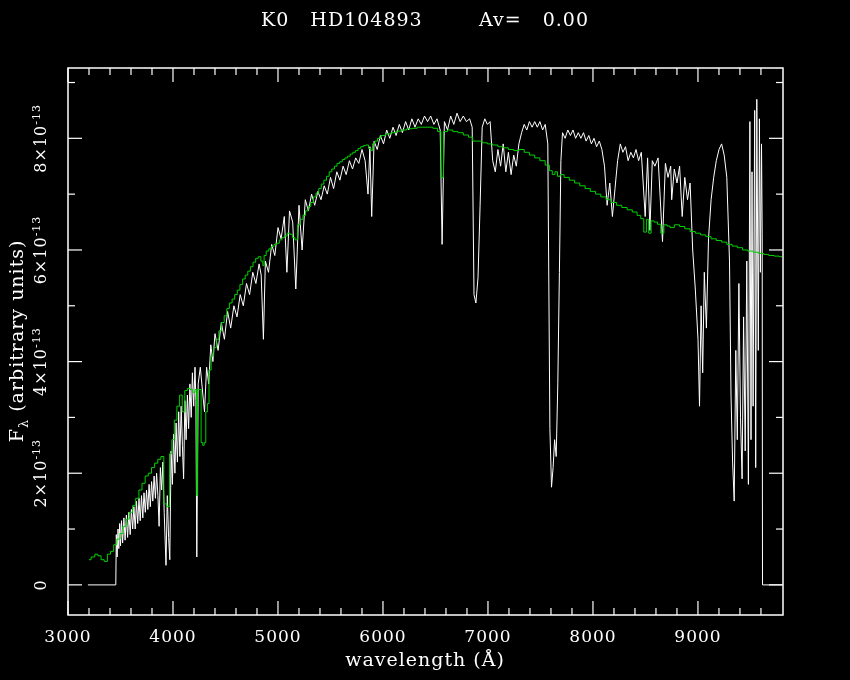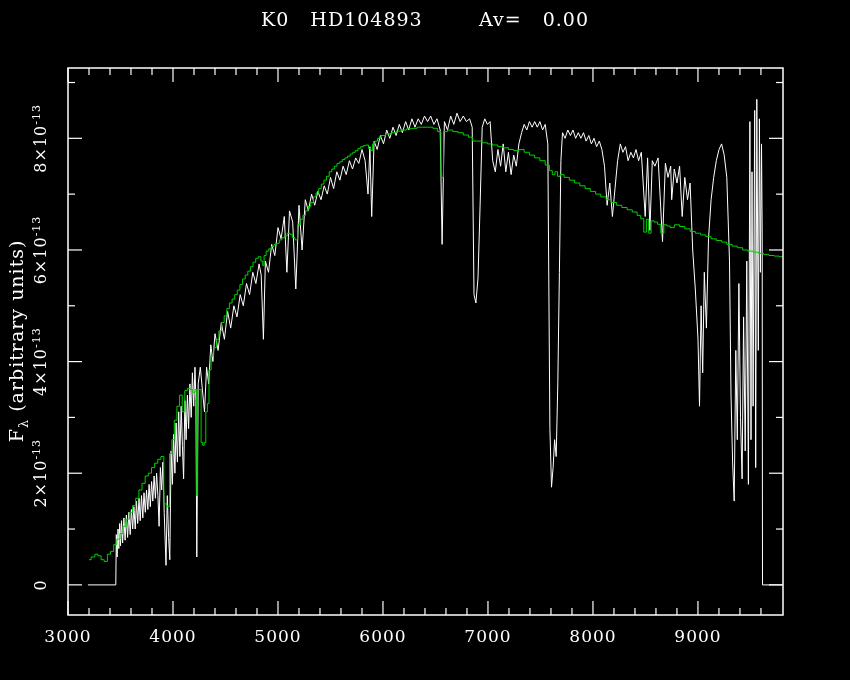--- a/index.html
+++ b/index.html
@@ -124,14 +124,15 @@
       <g>
         <text x="46" y="584.8591836734694" text-anchor="middle" font-size="16" letter-spacing="1" transform="rotate(-90 46 584.8591836734694)"><tspan>0</tspan></text>
         <text x="46" y="473.2265306122449" text-anchor="middle" font-size="16" letter-spacing="1" transform="rotate(-90 46 473.2265306122449)"><tspan>2×10</tspan><tspan dy="-6" font-size="11">-13</tspan></text>
         <text x="46" y="361.59387755102046" text-anchor="middle" font-size="16" letter-spacing="1" transform="rotate(-90 46 361.59387755102046)"><tspan>4×10</tspan><tspan dy="-6" font-size="11">-13</tspan></text>
         <text x="46" y="249.96122448979594" text-anchor="middle" font-size="16" letter-spacing="1" transform="rotate(-90 46 249.96122448979594)"><tspan>6×10</tspan><tspan dy="-6" font-size="11">-13</tspan></text>
         <text x="46" y="138.32857142857154" text-anchor="middle" font-size="16" letter-spacing="1" transform="rotate(-90 46 138.32857142857154)"><tspan>8×10</tspan><tspan dy="-6" font-size="11">-13</tspan></text>
       </g>
       <path d="M87.9,584.9L115.8,584.9L116.3,534.6L117.1,557.0L118.0,529.0L118.8,548.6L119.7,523.5L120.5,545.8L121.5,520.7L122.6,543.0L123.9,517.9L125.1,540.2L126.4,515.1L127.6,537.4L128.9,512.3L130.2,534.6L131.4,509.5L132.7,529.0L133.9,506.7L135.2,529.0L136.5,501.1L137.7,523.5L139.0,498.3L140.2,520.7L141.5,495.6L142.8,517.9L144.0,492.8L145.3,512.3L146.5,490.0L147.8,509.5L149.1,484.4L150.3,506.7L151.6,481.6L152.8,501.1L154.1,476.0L155.4,498.3L156.6,473.2L157.9,495.6L159.1,526.3L160.4,467.6L161.7,490.0L162.9,462.1L164.2,512.3L166.0,565.3L167.3,495.6L168.6,537.4L169.8,559.7L171.1,450.9L172.4,484.4L173.6,434.2L174.9,473.2L176.1,423.0L177.4,462.1L178.7,411.8L179.9,456.5L181.2,406.2L182.4,445.3L183.6,478.8L184.9,400.7L186.1,439.7L187.4,395.1L188.6,428.6L189.9,383.9L191.2,417.4L192.4,372.8L193.7,406.2L195.0,367.2L195.9,400.7L196.8,557.0L198.2,383.9L200.3,367.2L202.9,395.1L204.5,411.8L206.6,367.2L208.7,383.9L210.8,344.8L212.9,361.6L215.0,333.7L218.1,350.4L221.3,322.5L224.4,339.3L227.6,311.4L230.7,328.1L233.9,305.8L237.0,316.9L240.2,294.6L243.3,305.8L246.5,283.5L249.6,294.6L252.8,272.3L255.9,283.5L259.1,263.9L261.2,275.1L263.4,339.3L265.4,261.1L268.5,272.3L271.7,244.4L274.8,255.5L278.0,227.6L281.1,238.8L284.3,216.5L286.9,272.3L289.5,210.9L292.7,222.1L295.8,289.0L299.0,205.3L302.1,250.0L305.3,199.7L308.4,210.9L311.6,194.1L314.7,205.3L317.9,191.4L321.0,199.7L324.2,185.8L327.3,194.1L330.5,177.4L333.6,188.6L336.8,171.8L339.9,180.2L343.1,166.2L346.2,174.6L349.4,160.7L352.5,169.0L355.7,157.9L358.8,163.4L362.0,149.5L365.1,160.7L368.0,194.1L369.9,146.7L371.7,216.5L374.1,141.1L377.2,149.5L380.4,135.5L383.5,143.9L386.7,130.0L389.8,138.3L393.0,127.2L396.1,135.5L399.3,124.4L402.4,132.7L405.6,121.6L408.7,130.0L411.9,118.8L415.0,127.2L418.2,118.8L421.3,124.4L424.5,116.0L427.6,121.6L430.7,116.0L433.9,124.4L437.0,118.8L440.2,130.0L442.1,244.4L444.4,121.6L447.5,130.0L450.7,116.0L453.8,124.4L457.0,113.2L460.1,121.6L463.3,116.0L466.4,121.6L469.6,118.8L472.2,127.2L474.0,294.6L475.9,303.0L478.0,277.9L480.1,205.3L482.2,127.2L484.8,118.8L487.4,124.4L490.1,121.6L492.7,160.7L495.3,171.8L497.9,149.5L500.6,166.2L503.2,143.9L505.8,171.8L508.4,152.3L511.1,174.6L513.7,155.1L516.3,166.2L518.9,143.9L521.6,132.7L524.2,124.4L526.8,130.0L529.4,121.6L532.1,127.2L534.7,121.6L537.3,127.2L539.9,121.6L542.6,130.0L545.2,124.4L547.8,143.9L549.9,428.6L551.5,487.2L553.1,467.6L554.6,439.7L556.2,456.5L557.8,383.9L559.4,272.3L560.9,160.7L562.5,132.7L565.1,138.3L567.8,130.0L570.4,135.5L573.0,130.0L575.6,138.3L578.3,132.7L580.9,138.3L583.5,132.7L586.1,141.1L588.8,135.5L591.4,143.9L594.0,138.3L596.6,146.7L599.3,141.1L601.9,149.5L604.5,166.2L607.1,205.3L609.8,183.0L612.4,216.5L615.0,188.6L617.6,160.7L620.3,143.9L622.9,152.3L625.5,146.7L628.1,160.7L630.8,152.3L633.4,157.9L636.0,149.5L638.6,160.7L641.3,152.3L645.2,216.5L647.6,157.9L649.9,230.4L652.3,160.7L654.9,166.2L658.1,157.9L662.5,241.6L665.4,163.4L668.0,177.4L670.7,166.2L671.7,199.7L674.3,169.0L677.0,183.0L679.6,166.2L682.2,216.5L684.8,177.4L687.5,199.7L690.1,183.0L692.7,250.0L695.3,289.0L698.0,339.3L699.5,406.2L701.1,305.8L702.7,372.8L704.3,272.3L706.4,328.1L708.5,238.8L711.1,199.7L713.7,177.4L716.3,160.7L719.0,149.5L721.6,143.9L724.2,155.1L726.8,177.4L729.5,261.1L731.0,395.1L732.6,462.1L734.2,501.1L735.8,350.4L737.3,439.7L738.9,283.5L740.5,417.4L742.1,478.8L743.6,316.9L745.2,450.9L746.8,261.1L748.4,484.4L749.9,121.6L751.0,439.7L752.0,171.8L753.1,406.2L754.7,110.4L755.7,467.6L756.8,99.3L758.3,350.4L759.4,118.8L760.4,272.3L761.5,143.9L762.2,233.2L762.5,584.9L782.0,584.9" fill="none" stroke="#ffffff" stroke-width="1"></path>
       <path d="M89.0,559.7H91.1V557.0H94.8V554.2H97.9V555.8H101.1V559.7H104.2V561.4H107.4V554.2H110.5V551.4H113.7V544.7H116.8V539.1H120.0V533.5H123.1V526.3H126.3V519.0H129.4V512.3H132.6V505.6H135.7V498.3H138.9V490.0H142.0V483.3H145.2V476.0H148.3V473.2H151.5V467.6H154.6V463.2H157.8V459.3H160.9V456.5H163.8V503.9H166.7V506.7H169.6V453.7H171.9V439.7H174.3V420.2H176.9V406.2H179.6V395.1H182.2V411.8H184.8V390.6H187.4V388.4H190.1V389.5H192.7V392.3H195.1V389.5H196.7V495.6H197.6V389.5H199.1V389.5H201.1V442.5H202.7V445.3H204.2V442.5H205.8V411.8H207.4V403.5H209.0V370.0H211.1V356.0H213.7V347.6H216.3V339.3H218.9V330.9H221.6V322.5H224.2V315.8H226.8V308.6H229.4V303.0H232.1V299.1H234.7V294.6H237.3V290.1H239.9V284.6H242.6V279.0H245.2V275.1H247.8V271.2H250.4V266.7H253.0V262.2H255.7V258.3H258.3V256.7H260.9V261.1H262.8V265.6H264.1V255.5H266.2V251.1H268.8V248.8H271.4V246.6H274.0V244.4H276.7V243.3H279.3V239.9H281.9V237.7H284.5V236.0H287.2V233.2H289.8V234.3H292.4V237.7H295.0V239.9H297.7V224.8H300.3V219.3H302.9V215.4H305.5V210.9H308.2V206.4H310.8V202.5H313.4V196.9H316.0V193.0H318.7V188.6H321.3V184.1H323.9V180.2H326.5V176.3H329.2V171.8H331.8V169.0H334.4V166.2H337.0V163.4H339.7V161.8H342.3V159.5H344.9V157.9H347.5V156.2H350.2V154.0H352.8V152.3H355.4V150.6H358.0V148.4H360.7V146.7H363.3V145.6H365.9V145.0H368.5V148.4H370.8V150.6H372.6V143.9H374.8V141.1H377.5V138.3H380.9V135.5H385.6V133.9H390.9V132.7H396.1V131.1H401.4V130.0H406.6V128.8H411.9V128.3H417.1V127.2H422.4V127.2H427.6V127.2H432.8V128.3H437.6V131.6H440.9V177.4H443.5V131.6H447.5V130.0H452.8V131.6H458.0V132.7H463.3V135.0H468.5V137.2H472.7V141.1H476.9V141.1H482.2V142.8H487.4V143.9H492.7V145.0H497.9V146.7H503.2V147.8H508.4V149.5H513.7V150.6H518.9V149.5H524.2V152.3H529.4V155.1H534.7V157.9H539.9V160.7H545.2V165.1H549.4V170.7H552.3V174.6H554.9V171.8H557.5V176.3H560.2V174.6H564.1V177.4H569.3V180.2H574.6V183.0H579.8V185.8H585.1V188.6H590.3V191.4H595.6V194.1H600.8V196.9H606.1V199.7H611.3V202.5H616.6V205.3H621.8V207.5H627.1V209.8H632.3V212.0H637.1V215.4H640.7V218.7H643.8V232.1H646.4V219.3H648.7V233.2H651.1V220.9H654.1V222.1H657.5V224.3H660.8V233.2H663.9V224.8H667.0V226.0H670.1V227.6H674.3V224.8H679.6V226.5H684.8V228.8H690.1V231.5H695.3V233.2H700.6V234.9H705.8V236.6H711.1V238.8H716.3V240.5H721.6V242.1H726.8V244.4H732.1V246.1H737.3V247.7H742.6V250.0H747.8V251.1H753.1V252.2H758.3V253.3H763.6V254.4H768.8V255.5H774.1V256.1H779.3V256.7H782.0" fill="none" stroke="#00d000" stroke-width="1"></path>
     </svg>
+  <div class="xlabel"><span>wavelength (Å)</span></div>
   <div class="ylabel"><span>F</span><sub>λ</sub><span> (arbitrary units)</span></div>
 </div>
 
 </body></html>

